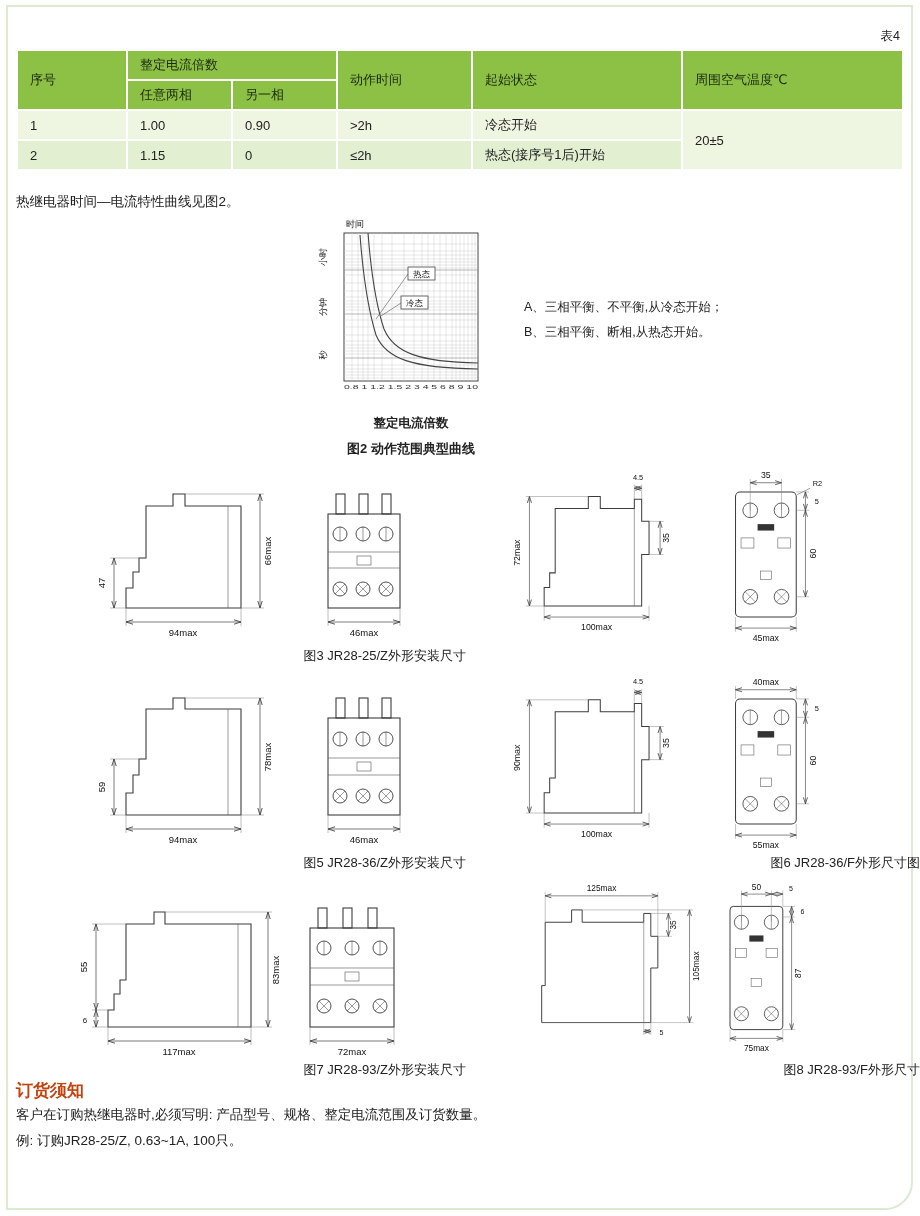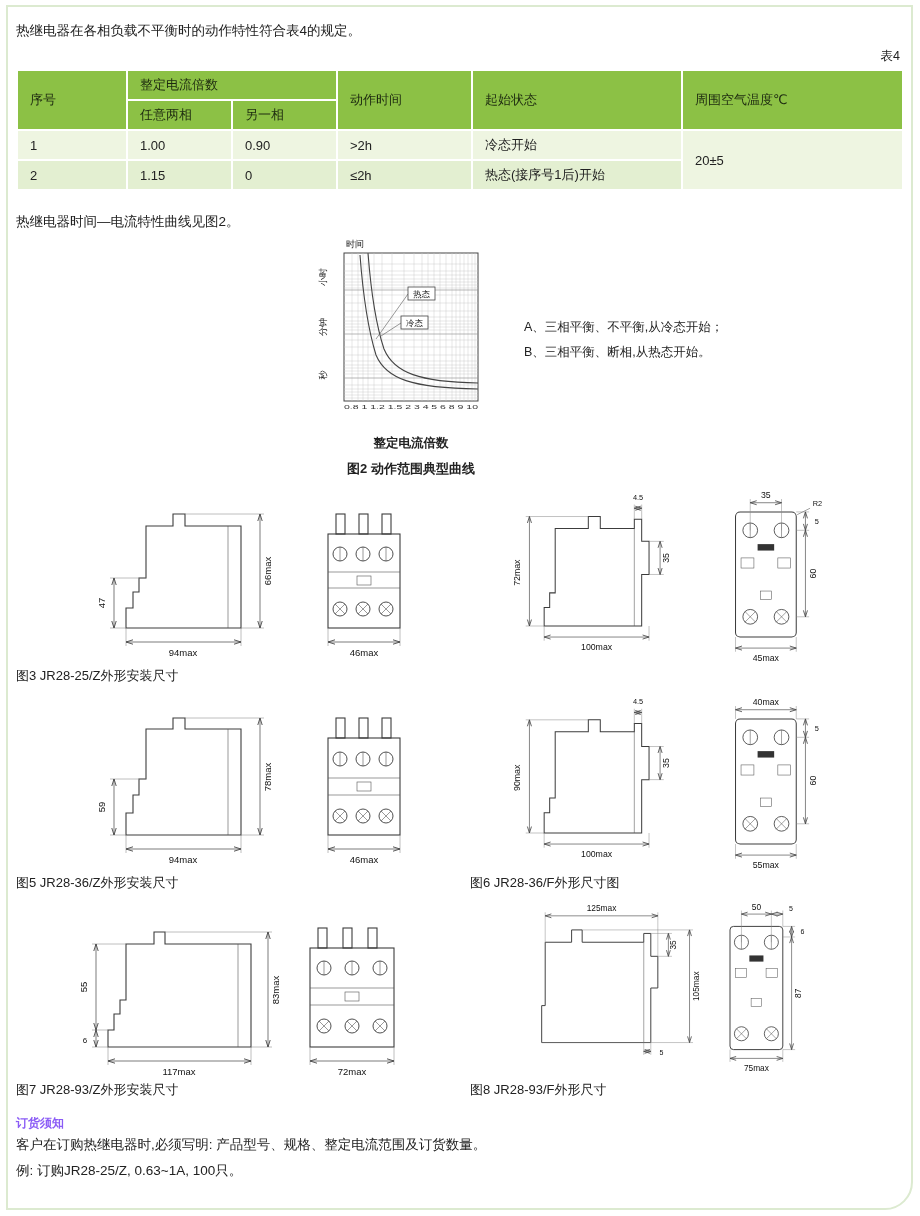--- a/index.html
+++ b/index.html
@@ -16,23 +16,23 @@
   tr.r2 td{background:#e3efd1}
   td.ambient{background:#eaf3db}
   .curve-intro{font-size:13.5px;margin-top:22px}
   .chart-row{display:flex;align-items:flex-start;margin-top:6px;margin-left:300px}
   .chart-block{width:190px;flex:0 0 auto;text-align:center}
   .chart-xlabel{font-size:12.5px;font-weight:700;margin-top:2px}
   .chart-caption{font-size:13px;font-weight:700;margin-top:8px}
   .chart-notes{margin-left:18px;padding-top:78px;font-size:12.5px;line-height:2;white-space:nowrap}
   .figures-intro{font-size:13.5px;margin-top:10px}
   .fig-grid{display:grid;grid-template-columns:1fr 1fr;column-gap:4px;row-gap:6px;margin-top:6px}
-  .fig{text-align:left}
+  .fig{text-align:right}
   .fig-caption{font-size:13px;font-weight:400;margin-top:1px}
-  .order-heading{color:#8b5cf6;font-size:12px;font-weight:700;margin-top:16px}
+  .order-heading{color:#c2410c;font-size:17px;font-weight:700;}
   .order-line{font-size:13.5px;margin-top:4px}
   .order-line.ex{margin-top:8px}
   
   svg text{font-family:"Liberation Sans","DejaVu Sans",sans-serif}
   .ol{fill:none;stroke:#3c3c3c;stroke-width:1.1;stroke-linejoin:miter}
   .tl{fill:none;stroke:#555;stroke-width:0.6}
   .ext{fill:none;stroke:#888;stroke-width:0.55}
   .dim{stroke:#444;stroke-width:0.7}
   .dt{font-size:9.5px;fill:#111}
   .dts{font-size:8px;fill:#111}
@@ -58,21 +58,20 @@
     <marker id="aE" markerWidth="10" markerHeight="7" refX="8.5" refY="3" orient="auto" markerUnits="userSpaceOnUse">
       <path d="M1.5,0.8 L8.5,3 L1.5,5.2" fill="none" stroke="#444" stroke-width="0.9"></path>
     </marker>
   </defs>
 </svg>
 
 <div class="frame"></div>
 
 <div class="content">
 
-  <p class="intro">热继电器在各相负载不平衡时的动作特性符合表4的规定。</p>
   <div class="table-tag">表4</div>
 
   <table>
     <colgroup>
         <col style="width:110px">
         <col style="width:105px">
         <col style="width:105px">
         <col style="width:135px">
         <col style="width:210px">
         <col>

